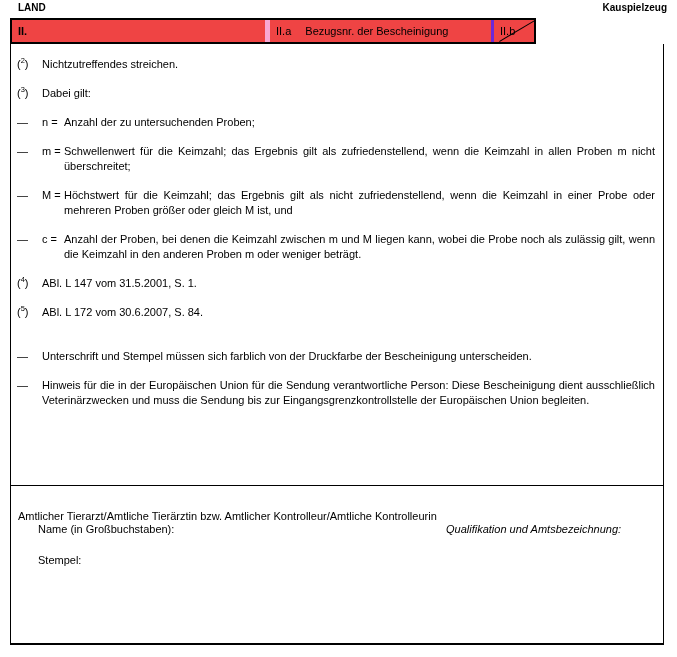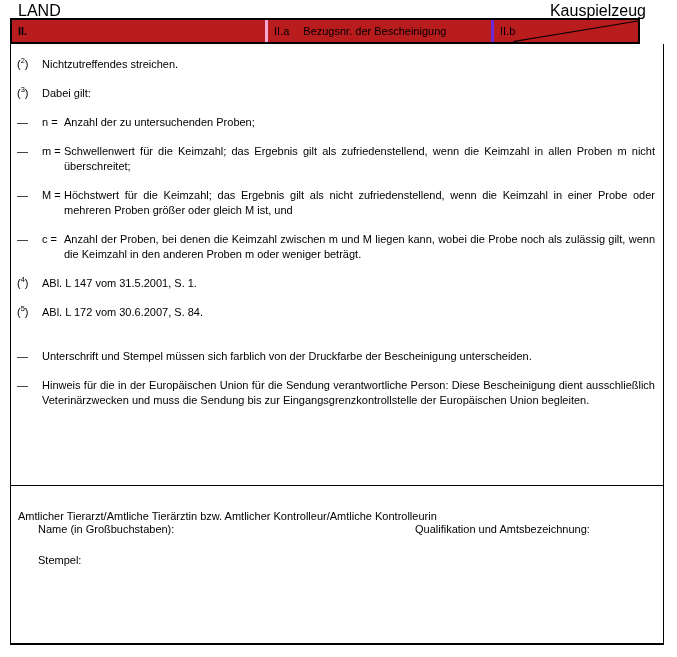--- a/index.html
+++ b/index.html
@@ -10,35 +10,35 @@
     color: #000000;
     width: 677px;
     height: 657px;
     position: relative;
     overflow: hidden;
   }
   .page { position: absolute; inset: 0; background: #ffffff; }
 
   
   .top-labels {
-    position: absolute; top: 2px; left: 18px; right: 31px;
+    position: absolute; top: 2px; left: 18px; right: 10px;
     display: flex; justify-content: space-between;
-    font-weight: normal; font-size: 16px;
+    font-weight: bold; font-size: 10px;
   }
 
   
   .header-table {
     position: absolute; left: 10px; top: 18px;
-    width: 630px; height: 26px;
+    width: 526px; height: 26px;
     border: 2px solid #000; display: flex;
-    background: #b91c1c;
+    background: #ef4444;
   }
   .hcell { position: relative; display: flex; align-items: center; height: 100%; overflow: hidden; }
   .hcell-1 { width: 253px; }
-  .hcell-2 { width: 226px; border-left: 3px solid #f9a8d4; }
+  .hcell-2 { width: 226px; border-left: 5px solid #f9a8d4; }
   .hcell-3 { flex: 1; border-left: 3px solid #6d28d9; }
   .hcode { font-weight: bold; margin-left: 6px; white-space: nowrap; }
   .hcode.normal { font-weight: normal; }
   .htitle { flex: 1; text-align: center; font-weight: bold; margin-right: 10px; }
   .hlabel { margin-left: 14px; white-space: nowrap; }
   .diag-svg { position: absolute; left: 0; top: 0; width: 100%; height: 100%; }
 
   
   .content-box {
     position: absolute; left: 10px; top: 44px;
@@ -63,21 +63,21 @@
   .note-row.gap-before { margin-top: 29px; }
   .note-marker { white-space: nowrap; }
   .note-marker sup { font-size: 7.5px; line-height: 0; }
   .note-term { white-space: nowrap; }
   .note-text.justify { text-align: justify; }
 
   
   .signature { padding: 24px 8px 0 7px; overflow: hidden; }
   .sig-title { }
   .sig-row { position: relative; margin-left: 20px; margin-bottom: 16px; min-height: 15px; line-height: 15px; }
-  .sig-right { position: absolute; left: 377px; top: 0; white-space: nowrap; }
+  .sig-right { position: absolute; left: 408px; top: 0; white-space: nowrap; font-style: italic; }
 </style>
 </head>
 <body>
 
 <div class="page">
 
   <div class="top-labels">
     <span>LAND</span>
     <span>Kauspielzeug</span>
   </div>

